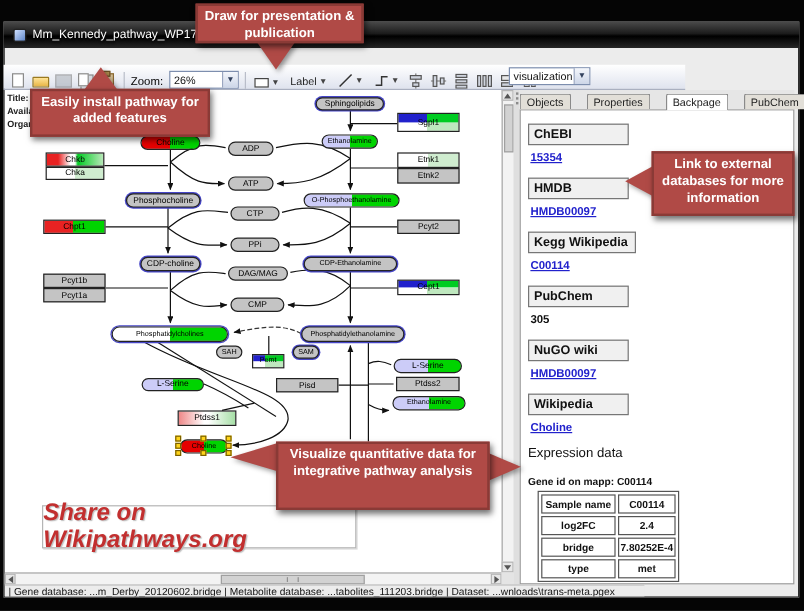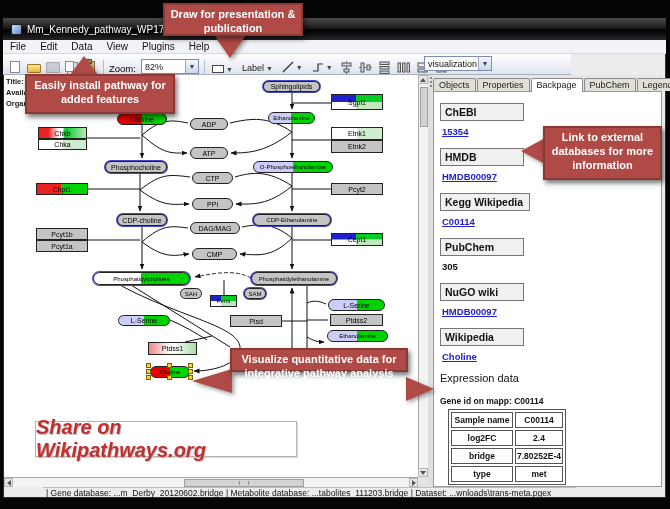--- a/index.html
+++ b/index.html
@@ -90,25 +90,25 @@
   .tri-rt { border-top:3px solid transparent; border-bottom:3px solid transparent; border-left:4px solid #555; }
   .vthumb { position:absolute; left:1px; top:12px; width:8px; height:40px; background:#d2d2d2; border:1px solid #a0a0a0; }
   .hthumb { position:absolute; left:180px; top:1px; width:120px; height:8px; background:#d2d2d2; border:1px solid #a0a0a0; }
   .hthumb::after { content:""; position:absolute; left:54px; top:1px; width:8px; height:4px;
                    border-left:1px solid #909090; border-right:1px solid #909090; }
   .corner { position:absolute; left:418px; top:477px; width:10px; height:10px; background:#e4e4e4; z-index:4; }
   .splitter { position:absolute; left:428px; top:75px; width:5px; height:412px; background:#dfdfdf; z-index:4; }
   .splitter i { display:block; width:2px; height:2px; background:#8a8a8a; margin:2px auto 1px; }
   .statusbar { position:absolute; left:4px; top:487px; width:533px; height:10px; background:#ececec;
                border-top:1px solid #bdbdbd; font-size:8.5px; color:#111; line-height:10px;
-               padding-left:3px; white-space:nowrap; overflow:hidden; z-index:5;margin-left:39px; }
+               padding-left:3px; white-space:nowrap; overflow:hidden; z-index:5; }
 
   
   .tabbar { position:absolute; left:433px; top:75px; width:229px; height:16px; background:#e6e6e6;
-            display:flex; align-items:flex-end; font-size:9px; z-index:5; }
+            display:flex; align-items:flex-end; font-size:9px; z-index:5;gap:12px; }
   .tab { border:1px solid #8a8a8a; border-bottom:none; background:#e2dfd8; padding:1px 5px;
          margin-right:1px; border-radius:2px 2px 0 0; color:#222; }
   .tab.active { background:#fff; position:relative; top:1px; padding-bottom:2px; }
   .panel { position:absolute; left:433px; top:91px; width:229px; height:396px; background:#fff;
            border:1px solid #9a9a9a; padding:10px 0 0 6px; overflow:hidden; z-index:4; }
   .sect { margin-bottom:5px; }
   .sect-h { display:inline-block; min-width:84px; border:1px solid #767676; background:#f0f0f0;
             font-weight:bold; font-size:10.5px; padding:2px 6px 2px 4px; color:#111; }
   .sect-v { display:block; margin:5px 0 10px 2px; font-size:9.5px; font-weight:bold; }
   a.sect-v { color:#2222cc; text-decoration:underline; }
@@ -135,49 +135,41 @@
 
 <div id="root">
 
   <div class="window"></div>
 
   <div class="titlebar">
     <span class="ticon"></span>
     <span class="titletext">Mm_Kennedy_pathway_WP1771_45176.gp</span>
   </div>
 
-  <div class="menubar">
-    <span class="menu-item">File</span>
-    <span class="menu-item">Edit</span>
-    <span class="menu-item">Data</span>
-    <span class="menu-item">View</span>
-    <span class="menu-item">Plugins</span>
-    <span class="menu-item">Help</span>
-  </div>
 
   <div class="toolbar">
     <span class="ti">
         <span class="i-new" style="display:block"></span>
       </span>
     <span class="ti">
         <span class="i-open" style="display:block"></span>
       </span>
     <span class="ti">
         <span class="i-save" style="display:block"></span>
       </span>
     <span class="ti">
         <span class="i-copy" style="display:block"></span>
       </span>
     <span class="ti">
         <span class="i-paste" style="display:block"></span>
       </span>
     <span class="tsep"></span>
     <span>Zoom:</span>
     <span class="combo" style="width:58px">
-      <span>82%</span>
+      <span>26%</span>
       <span class="carr">▼</span>
     </span>
     <span class="tsep"></span>
     <span class="tbtn">
       <span class="dn-rect"></span>
       <span class="varr">▼</span>
     </span>
     <span class="tbtn">
       <span>Label</span>
       <span class="varr">▼</span>
@@ -489,16 +481,16 @@
   <div class="callout" style="left:163px;top:3px;width:140px;height:33px">Draw for presentation &amp; publication</div>
   <div class="ca ca-down" style="left:214px;top:35px"></div>
 
   <div class="ca ca-up" style="left:70px;top:56px"></div>
   <div class="callout" style="left:25px;top:74px;width:150px;height:40px">Easily install pathway for added features</div>
 
   <div class="ca ca-left" style="left:521px;top:138px"></div>
   <div class="callout" style="left:543px;top:126px;width:119px;height:54px">Link to external databases for more information</div>
 
   <div class="ca ca-left2" style="left:192px;top:369px"></div>
-  <div class="callout" style="left:230px;top:348px;width:178px;height:24px">Visualize quantitative data for integrative pathway analysis</div>
+  <div class="callout" style="left:230px;top:368px;width:178px;height:57px">Visualize quantitative data for integrative pathway analysis</div>
   <div class="ca ca-right" style="left:406px;top:377px"></div>
 
 </div>
 
 </body></html>

